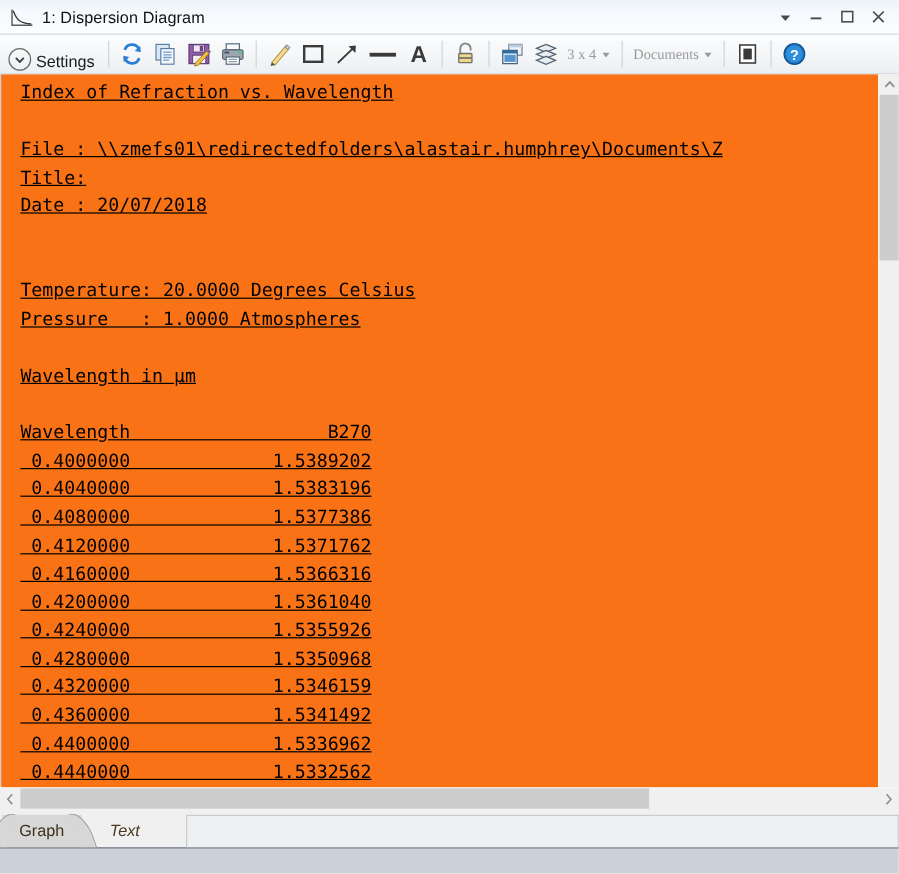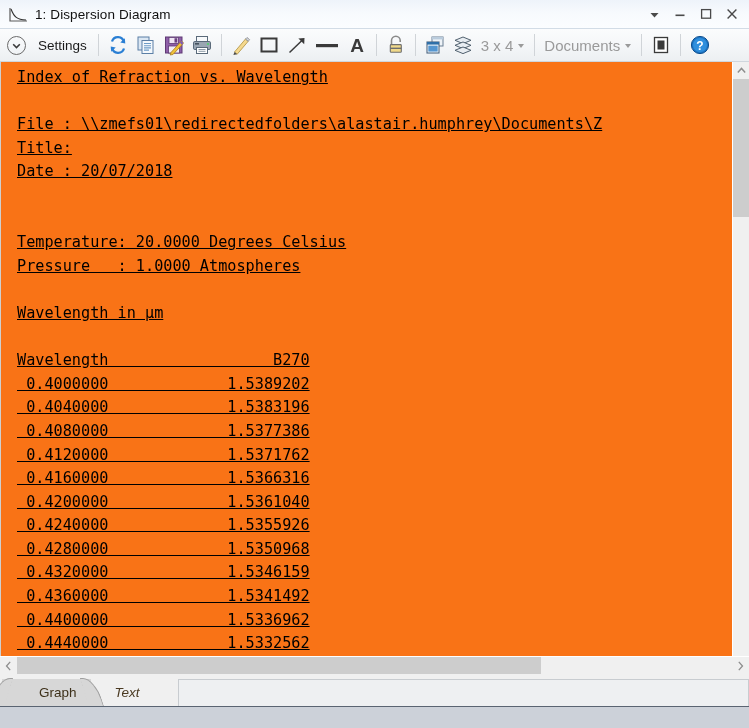--- a/index.html
+++ b/index.html
@@ -72,22 +72,22 @@
   }
   .tb-item {
     height: 30px;
     display: flex;
     align-items: center;
     justify-content: center;
     padding: 0 3px;
   }
   .settings-btn {
     display: flex;
-    align-items: center;
-    gap: 12px;
+    align-items: flex-end;
+    gap: 4px;
     padding: 0 6px 0 2px;
     height: 28px;
   }
   .settings-circle {
     width: 19px; height: 19px;
     border-radius: 50%;
     border: 1.4px solid #6b6b6b;
     display:flex; align-items:center; justify-content:center;
     color:#3a3a3a;
   }
@@ -98,24 +98,25 @@
   .tb-sep {
     width: 1px;
     height: 22px;
     background: #d0d4d8;
     margin: 0 5px;
     flex: 0 0 1px;
   }
   .tb-icon { width: 22px; height: 22px; display:block; }
   .tb-icon-wide { width: 26px; height: 22px; display:block; }
   .tb-text {
-    font-size: 15px;
+    font-size: 12px;
     color: #9a9a9a;
     padding: 0 2px 0 4px;
     white-space: nowrap;
+    font-family: Liberation Serif, serif;
   }
   .tb-caret {
     width: 0; height: 0;
     border-left: 3.5px solid transparent;
     border-right: 3.5px solid transparent;
     border-top: 4px solid #9a9a9a;
     margin: 2px 5px 0 3px;
   }
   .tb-dropdown { display:flex; align-items:center; height:28px; }
 
@@ -246,21 +247,21 @@
     position: absolute;
     right: -13px; bottom: 0;
     width: 14px; height: 27px;
     background: #d7d7d7;
     border-right: 1px solid #9f9f9f;
     border-top: 1px solid #9f9f9f;
     border-top-right-radius: 12px 22px;
     transform: skewX(18deg);
     transform-origin: bottom right;
   }
-  .tab-active .tab-lbl { position: relative; z-index: 2; margin-left: 23px; }
+  .tab-active .tab-lbl { position: relative; z-index: 2; }
   .tab-inactive { background: transparent; padding: 0 22px; font-style: italic; }
   .tab-filler {
     flex: 1 1 auto;
     height: 27px;
     margin-left: 14px;
     background: #eef0f2;
     border: 1px solid #c8ccd0;
     border-bottom: none;
   }
 

